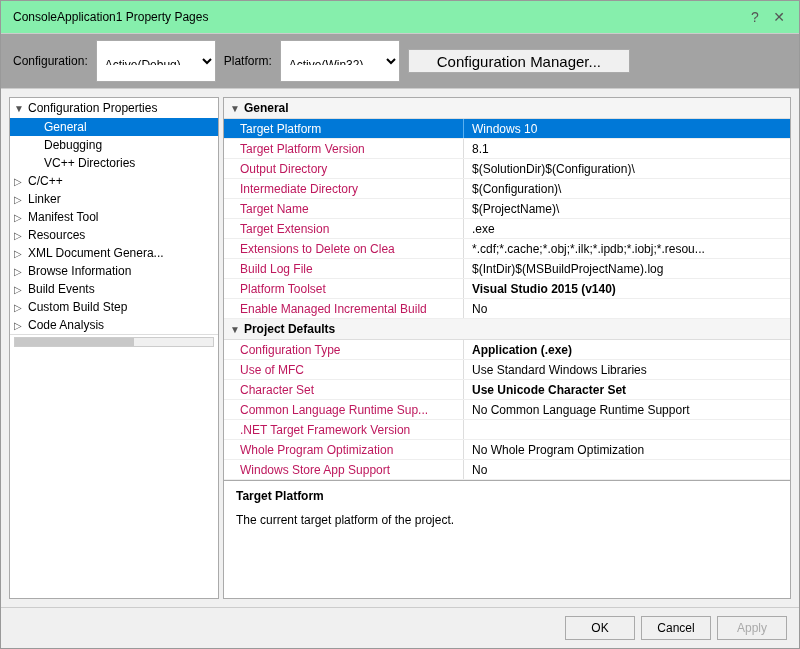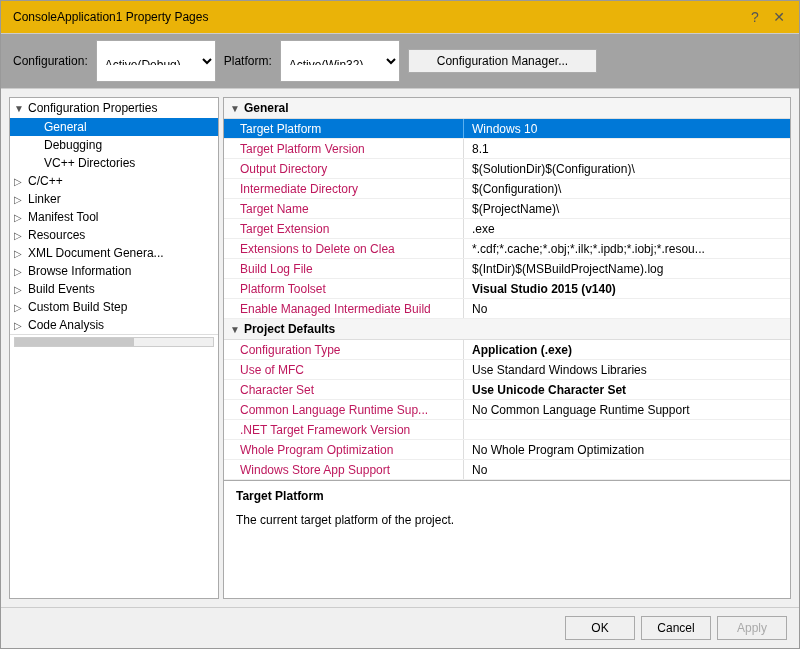--- a/index.html
+++ b/index.html
@@ -17,21 +17,21 @@
     .dialog {
       width: 800px;
       height: 649px;
       background: #f0f0f0;
       border: 1px solid #999;
       box-shadow: 2px 2px 8px rgba(0,0,0,0.3);
       display: flex;
       flex-direction: column;
     }
     .title-bar {
-      background: #eab308;
+      background: #86efac;
       padding: 8px 12px;
       display: flex;
       justify-content: space-between;
       align-items: center;
       border-bottom: 1px solid #ccc;
     }
     .title-bar-title {
       font-size: 12px;
       color: #000;
     }
@@ -67,21 +67,21 @@
       height: 42px;
       font-size: 12px;
       padding: 16px 4px;
       border: 1px solid #aaa;
       background: #fff;
       min-width: 120px;
       cursor: pointer;
     }
     .toolbar-btn {
       height: 24px;
-      font-size: 12px;
+      font-size: 15px;
       padding: 0 28px;
       border: 1px solid #aaa;
       background: #f0f0f0;
       cursor: pointer;
     }
     .main-content {
       display: flex;
       flex: 1;
       overflow: hidden;
       padding: 8px;
@@ -333,21 +333,21 @@
             </div>
             <div class="property-row">
               <div class="prop-name">Build Log File</div>
               <div class="prop-value">$(IntDir)$(MSBuildProjectName).log</div>
             </div>
             <div class="property-row">
               <div class="prop-name">Platform Toolset</div>
               <div class="prop-value bold">Visual Studio 2015 (v140)</div>
             </div>
             <div class="property-row">
-              <div class="prop-name">Enable Managed Intermediate Build</div>
+              <div class="prop-name">Enable Managed Incremental Build</div>
               <div class="prop-value">No</div>
             </div>
           </div>
           <div class="property-section">
             <div class="section-header">
               <span class="arrow">▼</span>
               <span>Project Defaults</span>
             </div>
             <div class="property-row">
               <div class="prop-name">Configuration Type</div>

